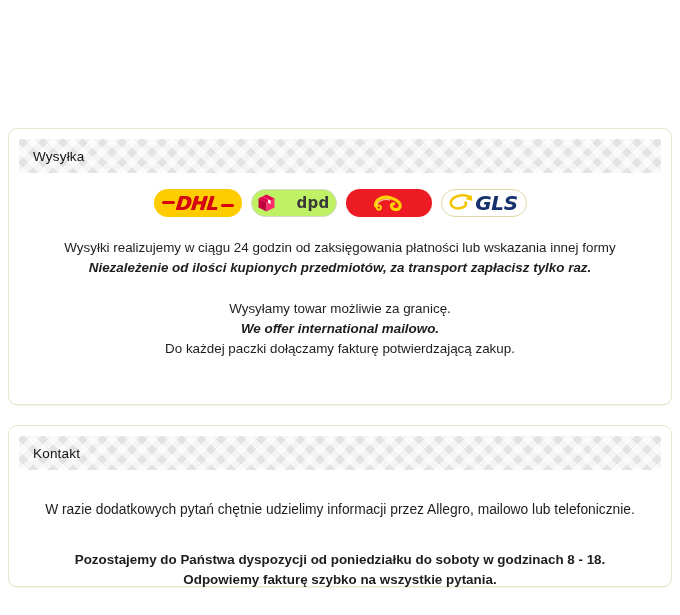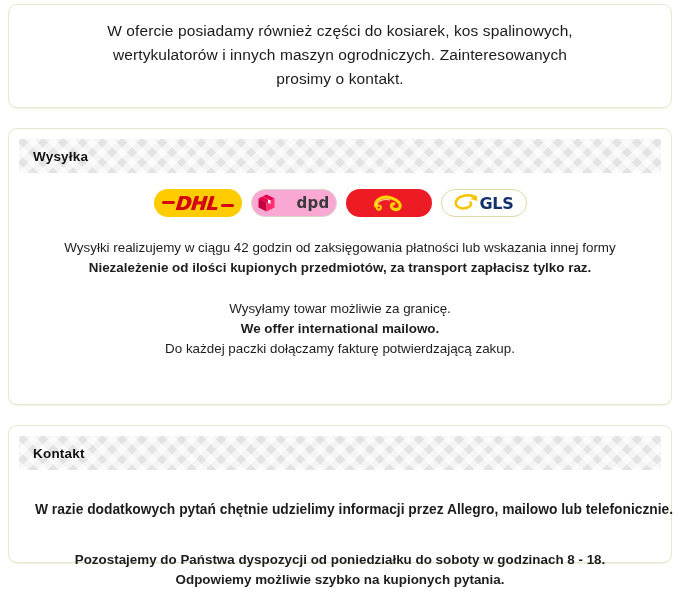--- a/index.html
+++ b/index.html
@@ -24,21 +24,21 @@
     position: absolute;
     left: 8px;
     width: 664px;
     background: #ffffff;
     border: 1px solid #e8e8d0;
     border-radius: 9px;
     box-shadow: 0 1px 0 #f3f3e6;
   }
   .panel-intro { top: 4px;   height: 104px; }
   .panel-ship  { top: 128px; height: 277px; }
-  .panel-kont  { top: 425px; height: 138px; }
+  .panel-kont  { top: 425px; height: 162px; }
 
   
   .intro-body {
     padding: 14px 28px 0 28px;
     text-align: center;
   }
   .intro-line {
     font-size: 15.5px;
     color: #1a1a1a;
     line-height: 1.56;
@@ -61,21 +61,21 @@
       repeating-linear-gradient(-45deg,
         rgba(255,255,255,0.62) 0px,
         rgba(255,255,255,0.62) 7px,
         rgba(255,255,255,0) 7px,
         rgba(255,255,255,0) 14px);
     display: flex;
     align-items: center;
   }
   .sec-head-title {
     font-size: 13.5px;
-    font-weight: bold;
+    font-weight: normal;
     color: #111111;
     padding-left: 14px;
     letter-spacing: 0.2px;
   }
 
   
   .courier-row {
     display: flex;
     justify-content: center;
     align-items: center;
@@ -112,21 +112,21 @@
     background: #d40511;
     height: 2.5px;
     border-radius: 2px;
   }
   .logo-dhl .dhl-bar-l { left: 8px;  top: 12px; width: 13px; }
   .logo-dhl .dhl-bar-r { right: 8px; top: 15px; width: 13px; }
 
   
   .logo-dpd {
     width: 86px;
-    background: #f9a8d4;
+    background: #bef264;
     border: 1.5px solid #d8d8c8;
     border-radius: 14px;
     gap: 22px;
   }
   .dpd-cube { width: 17px; height: 18px; position: relative; }
   .dpd-txt {
     font-family: "DejaVu Sans", sans-serif;
     font-size: 15px;
     font-weight: 600;
     color: #3a3a3a;
@@ -145,59 +145,53 @@
   .logo-gls {
     width: 86px;
     background: #ffffff;
     border: 1.5px solid #e0d8a8;
     border-radius: 14px;
     gap: 2px;
   }
   .gls-mark { width: 24px; height: 18px; }
   .gls-txt {
     font-family: "DejaVu Sans", sans-serif;
-    font-size: 16px;
+    font-size: 20px;
     font-weight: bold;
+    font-style: italic;
     color: #15316b;
     letter-spacing: -0.3px;
   }
 
   
   .body-text {
     text-align: center;
     padding: 0 26px;
   }
   .p-line {
     font-size: 13.4px;
     color: #1d1d1d;
     line-height: 1.5;
     white-space: nowrap;
   }
-  .p-line.bold { font-weight: bold; }
+  .p-line.bold { font-weight: bold; font-style: italic; }
 
   .ship-block-1 { margin-top: 21px; }
   .ship-block-2 { margin-top: 21px; }
   .ship-block-3 { }
 
-  .kont-block-1 { margin-top: 30px; font-weight: bold; }
+  .kont-block-1 { margin-top: 30px; }
   .kont-block-2 { margin-top: 29px; font-weight: bold; }
   .kont-line-lg { font-size: 13.8px; }
 </style>
 </head>
 <body>
 
 <div class="page">
 
-  <section class="panel panel-intro">
-    <div class="intro-body">
-      <div class="intro-line">W ofercie posiadamy również części do kosiarek, kos spalinowych,</div>
-      <div class="intro-line">wertykulatorów i innych maszyn ogrodniczych. Zainteresowanych</div>
-      <div class="intro-line">prosimy o kontakt.</div>
-    </div>
-  </section>
 
   <section class="panel panel-ship">
 
     <div class="sec-head">
       <span class="sec-head-title">Wysyłka</span>
     </div>
 
     <div class="courier-row">
 
       <div class="logo logo-dhl">
@@ -234,21 +228,21 @@
           <svg viewBox="0 0 48 34" width="24" height="18" aria-hidden="true">
             <path d="M44 6 C30 -2, 8 2, 4 14 C1 23, 12 30, 24 27 C32 25, 36 20, 33 16" fill="none" stroke="#f5c400" stroke-width="5" stroke-linecap="round"></path>
             <polygon points="44,1 47,13 33,9" fill="#f5c400"></polygon>
           </svg>
         </span>
         <span class="gls-txt">GLS</span>
       </div>
     </div>
 
     <div class="body-text ship-block-1">
-      <div class="p-line">Wysyłki realizujemy w ciągu 42 godzin od zaksięgowania płatności lub wskazania innej formy</div>
+      <div class="p-line">Wysyłki realizujemy w ciągu 24 godzin od zaksięgowania płatności lub wskazania innej formy</div>
       <div class="p-line bold">Niezależenie od ilości kupionych przedmiotów, za transport zapłacisz tylko raz.</div>
     </div>
 
     <div class="body-text ship-block-2">
       <div class="p-line">Wysyłamy towar możliwie za granicę.</div>
       <div class="p-line bold">We offer international mailowo.</div>
     </div>
 
     <div class="body-text ship-block-3">
       <div class="p-line">Do każdej paczki dołączamy fakturę potwierdzającą zakup.</div>
@@ -260,17 +254,17 @@
     <div class="sec-head">
       <span class="sec-head-title">Kontakt</span>
     </div>
 
     <div class="body-text kont-block-1">
       <div class="p-line kont-line-lg">W razie dodatkowych pytań chętnie udzielimy informacji przez Allegro, mailowo lub telefonicznie.</div>
     </div>
 
     <div class="body-text kont-block-2">
       <div class="p-line">Pozostajemy do Państwa dyspozycji od poniedziałku do soboty w godzinach 8 - 18.</div>
-      <div class="p-line">Odpowiemy możliwie szybko na kupionych pytania.</div>
+      <div class="p-line">Odpowiemy fakturę szybko na wszystkie pytania.</div>
     </div>
   </section>
 
 </div>
 
 </body></html>

